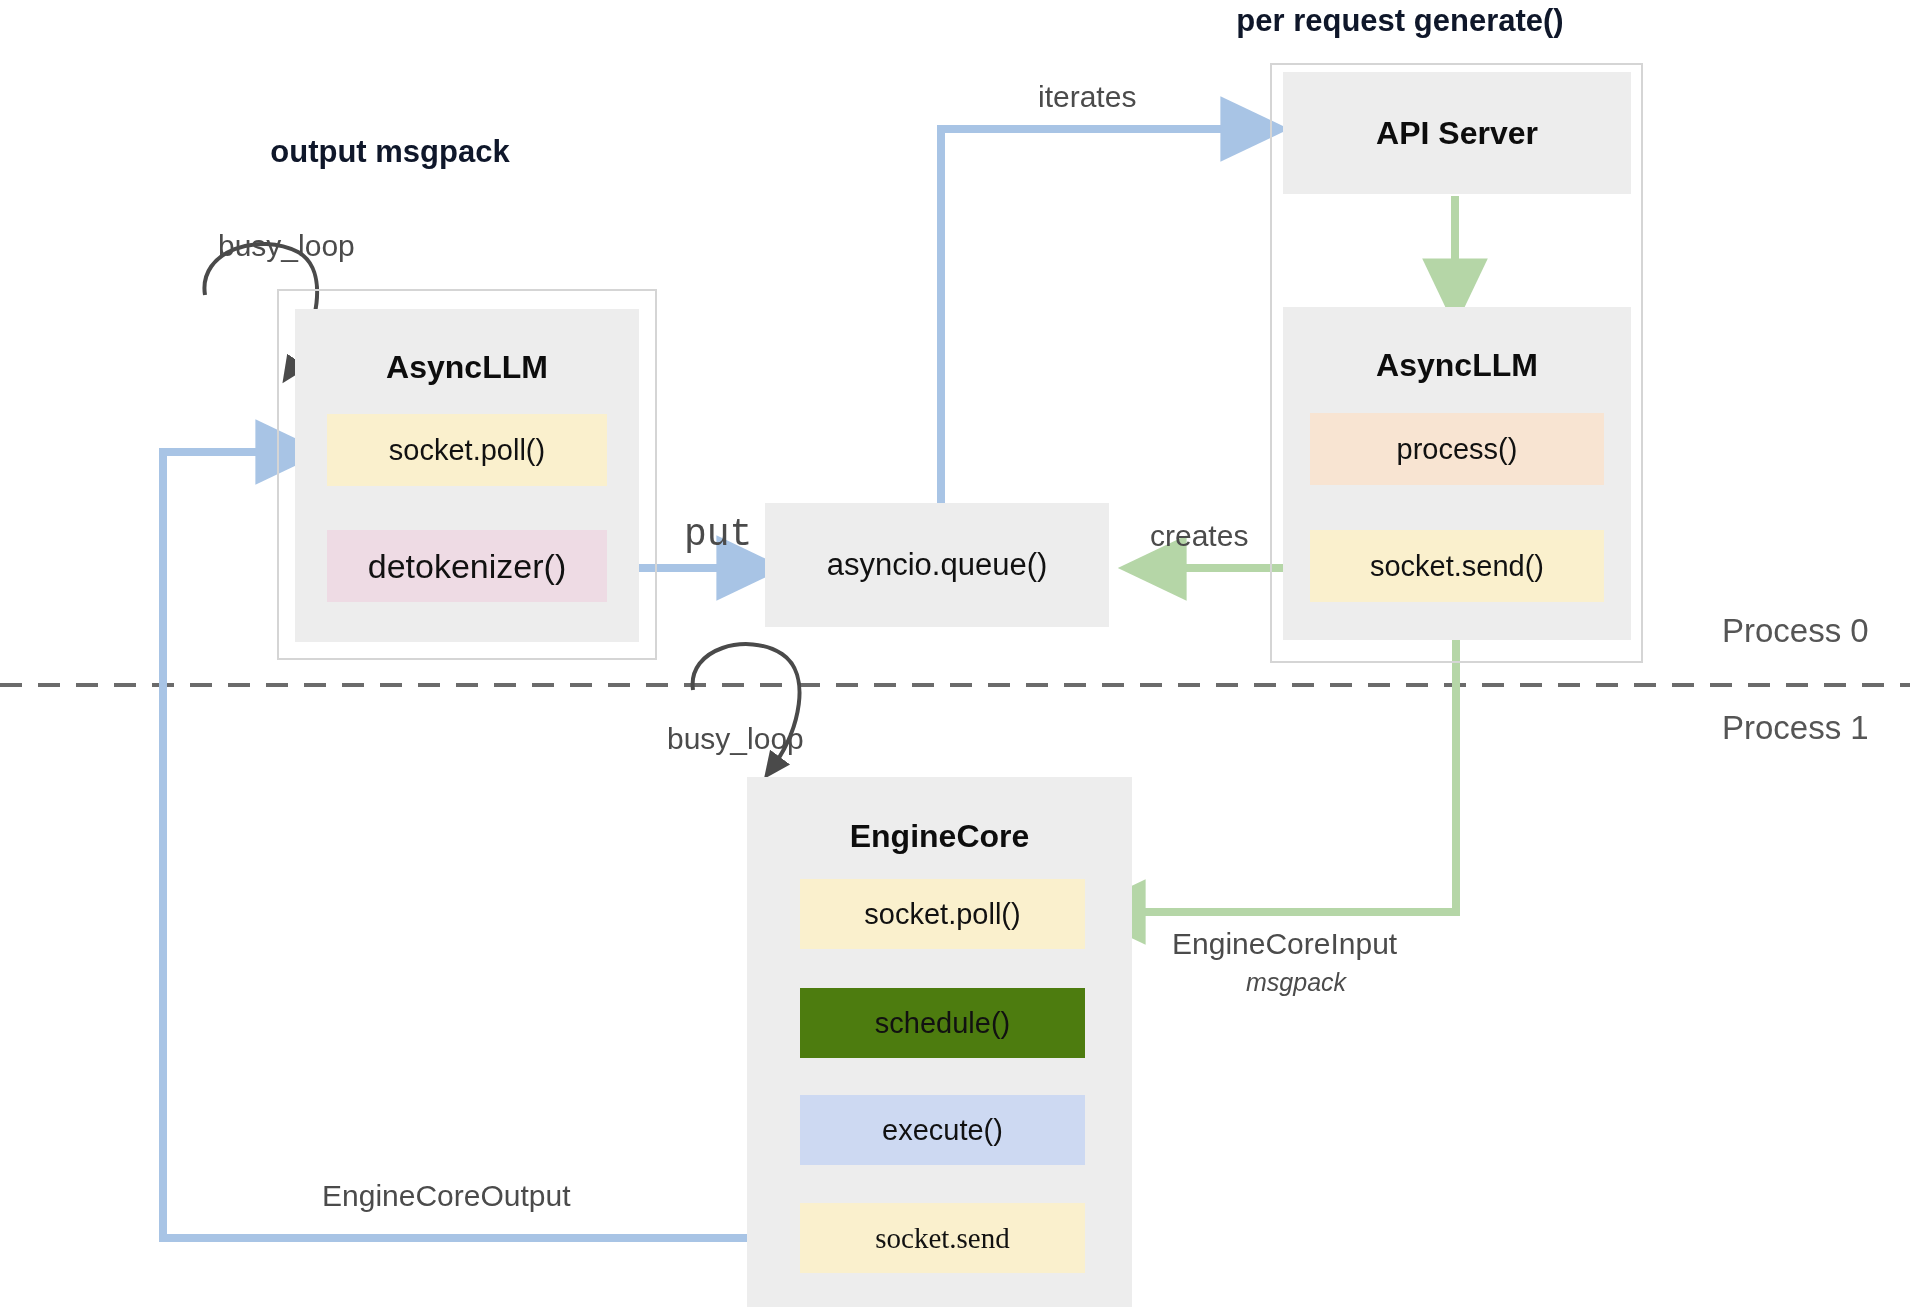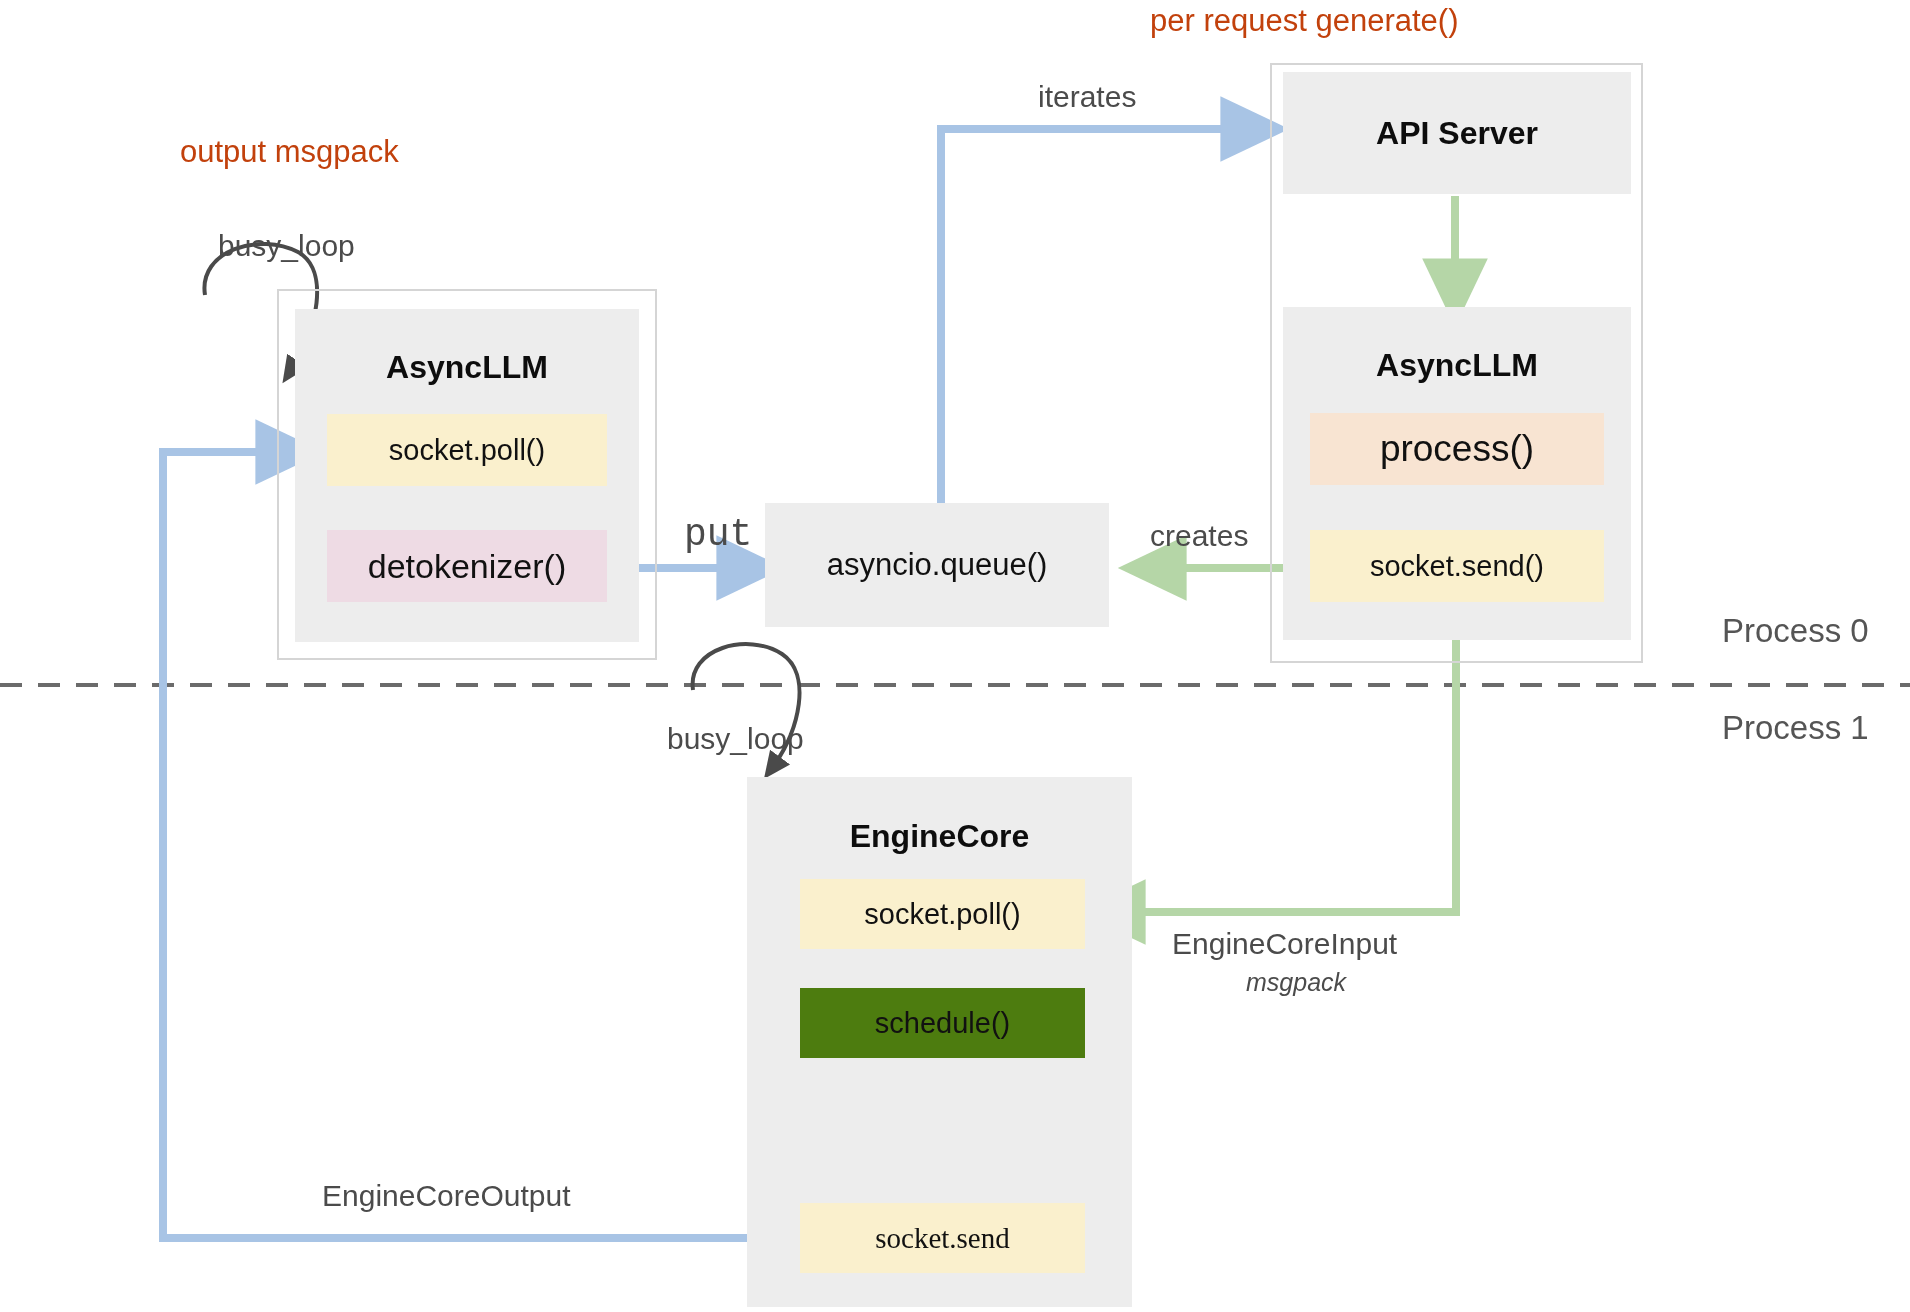--- a/index.html
+++ b/index.html
@@ -10,21 +10,21 @@
 
   .node{position:absolute;background:#ededed;box-sizing:border-box;}
   .node-title{position:absolute;left:0;right:0;text-align:center;font-weight:bold;color:#0d0d0d;}
 
   .sub{position:absolute;display:flex;align-items:center;justify-content:center;box-sizing:border-box;}
   .sub span{color:#111;}
 
   .plain-box{position:absolute;background:#ededed;display:flex;align-items:center;justify-content:center;}
   .plain-box span{color:#111;}
 
-  .grp-label{position:absolute;font-weight:normal;color:#c2410c;}
+  .grp-label{position:absolute;font-weight:bold;color:#0f172a;text-align:center;}
   .edge-label{position:absolute;color:#4b4b4b;white-space:nowrap;}
   .edge-sub{position:absolute;color:#4b4b4b;font-style:italic;white-space:nowrap;}
   .proc-label{position:absolute;color:#555555;white-space:nowrap;}
 
   svg.overlay{position:absolute;left:0;top:0;width:1910px;height:1312px;pointer-events:none;}
 </style>
 </head>
 <body>
 
 <div id="stage">
@@ -96,34 +96,37 @@
   <div class="grp-frame" style="left:1270px;top:63px;width:373px;height:600px;"></div>
 
   <div class="plain-box" style="left:1283px;top:72px;width:348px;height:122px;">
     <span style="font-size:32px;font-weight:bold;color:#0d0d0d;">API Server</span>
   </div>
 
   <div class="node" style="left:1283px;top:307px;width:348px;height:333px;">
     <div class="node-title" style="top:40px;font-size:32px;">AsyncLLM</div>
   </div>
   <div class="sub" style="left:1310px;top:413px;width:294px;height:72px;background:#f8e4d2;">
-    <span style="font-size:37px;">process()</span>
+    <span style="font-size:29px;">process()</span>
   </div>
   <div class="sub" style="left:1310px;top:530px;width:294px;height:72px;background:#faf0cd;">
     <span style="font-size:29px;">socket.send()</span>
   </div>
 
   <div class="node" style="left:747px;top:777px;width:385px;height:530px;">
     <div class="node-title" style="top:41px;font-size:32px;">EngineCore</div>
   </div>
   <div class="sub" style="left:800px;top:879px;width:285px;height:70px;background:#faf0cd;">
     <span style="font-size:29px;">socket.poll()</span>
   </div>
   <div class="sub" style="left:800px;top:988px;width:285px;height:70px;background:#4d7c0f;">
     <span style="font-size:29px;">schedule()</span>
+  </div>
+  <div class="sub" style="left:800px;top:1095px;width:285px;height:70px;background:#cdd9f2;">
+    <span style="font-size:29px;">execute()</span>
   </div>
   <div class="sub" style="left:800px;top:1203px;width:285px;height:70px;background:#faf0cd;font-family:Liberation Serif, serif;">
     <span style="font-size:29px;">socket.send</span>
   </div>
 
   <div class="edge-label" style="left:218px;top:229px;font-size:30px;">busy_loop</div>
 
   <div class="edge-label" style="left:667px;top:722px;font-size:30px;">busy_loop</div>
 
   <div class="edge-label" style="left:1038px;top:80px;font-size:30px;">iterates</div>

